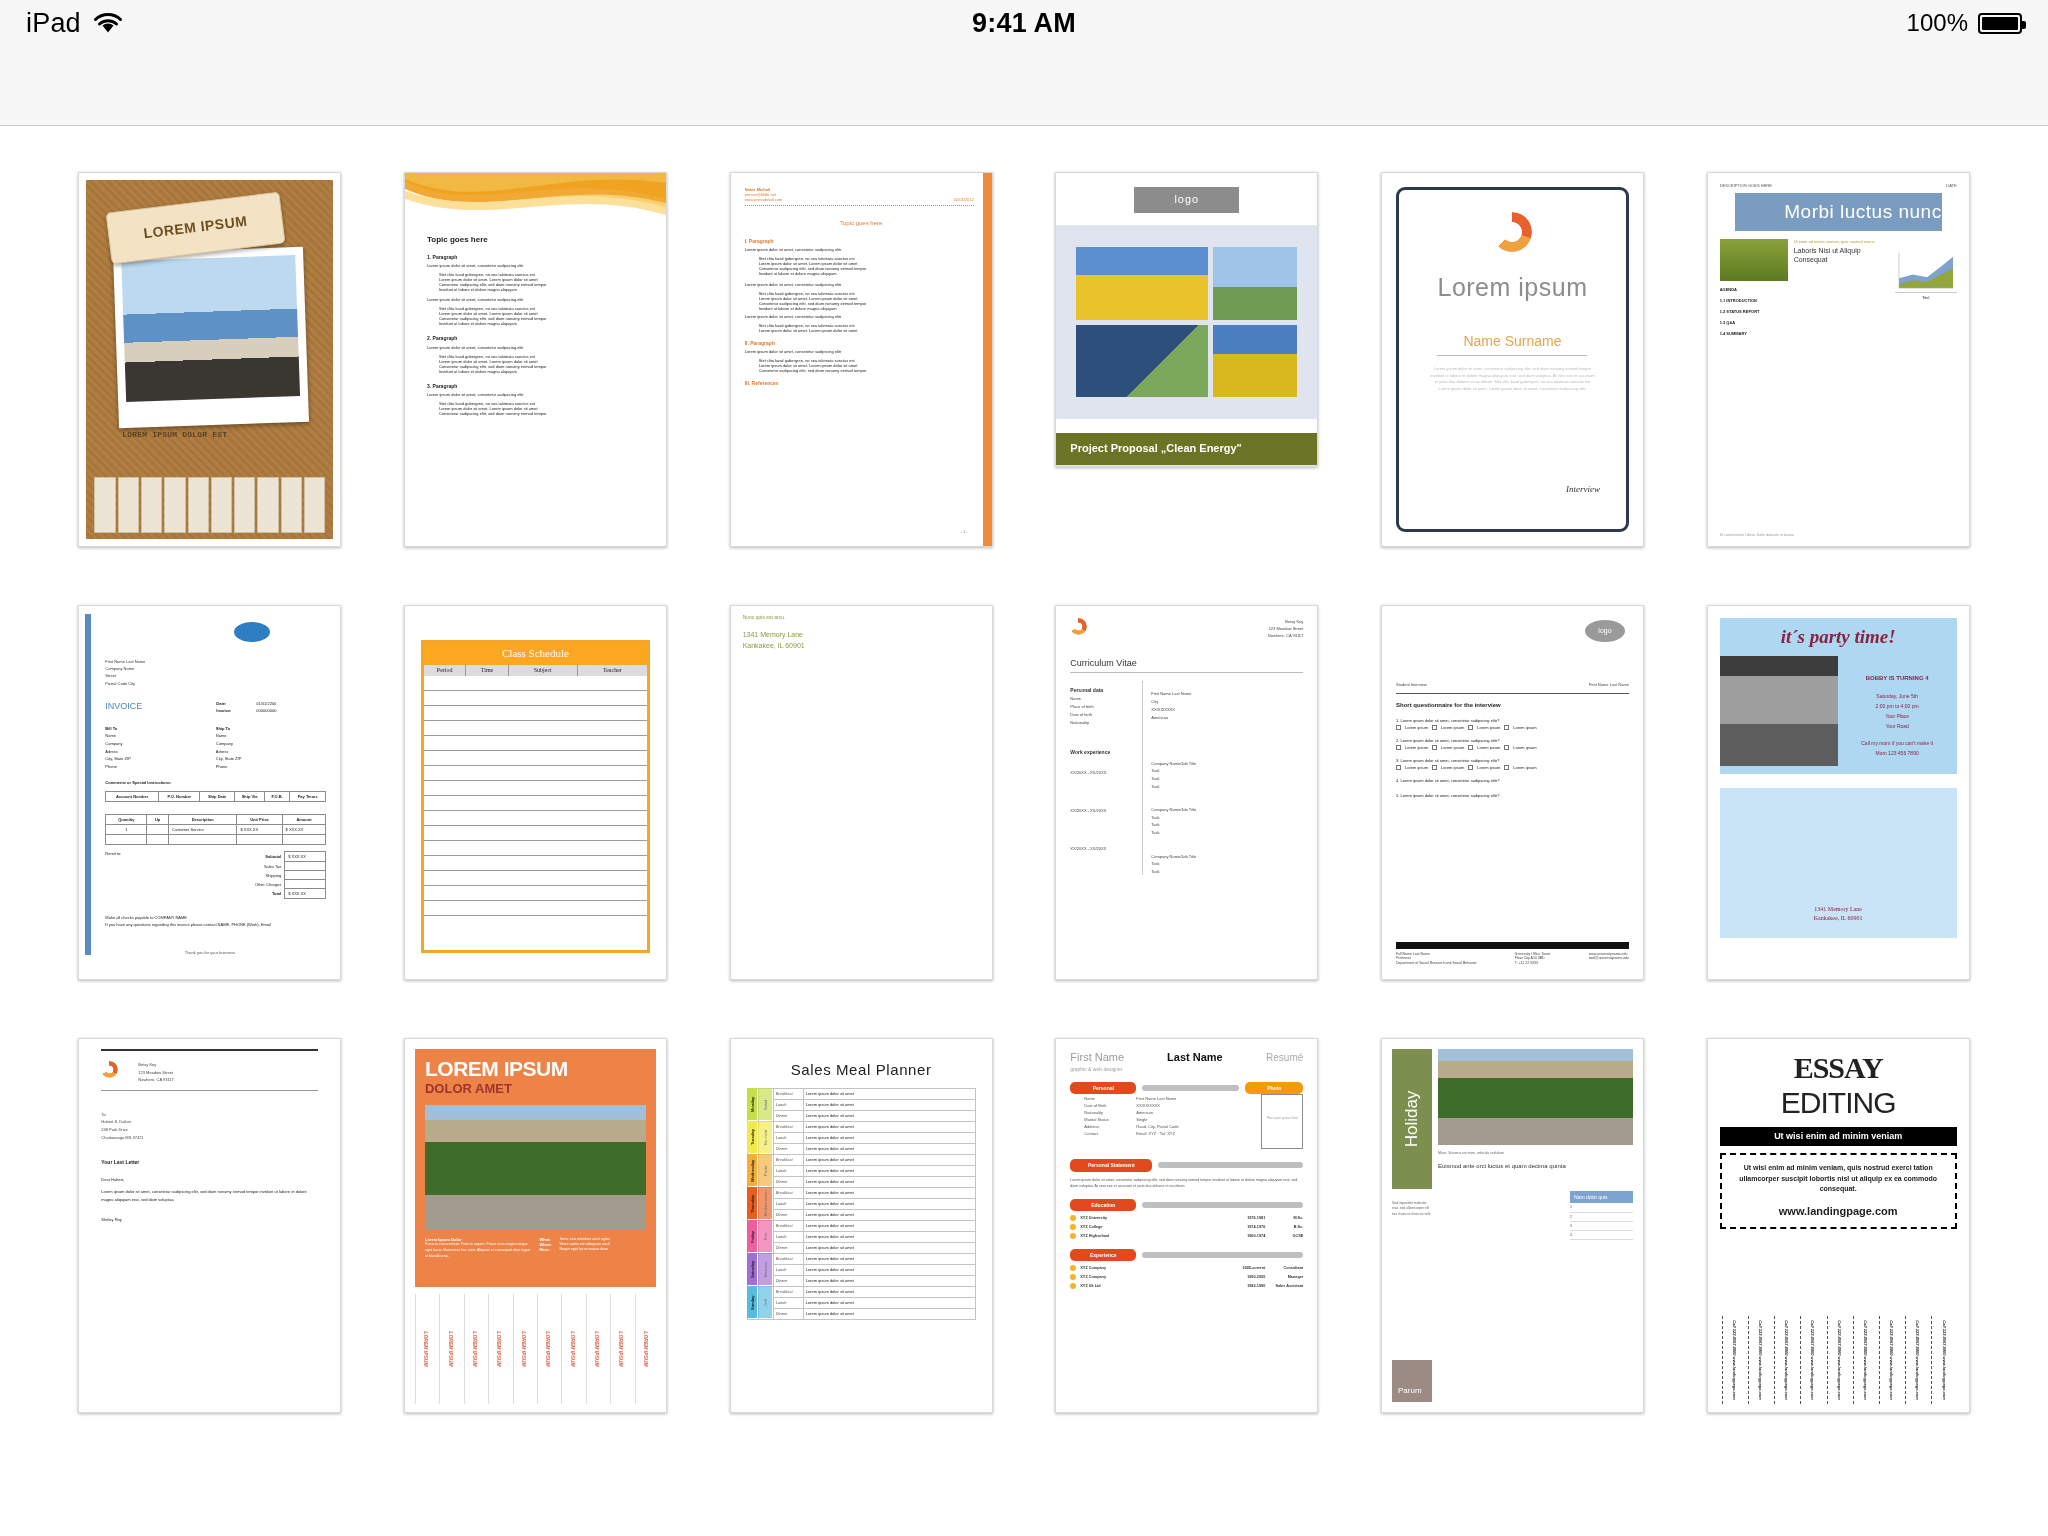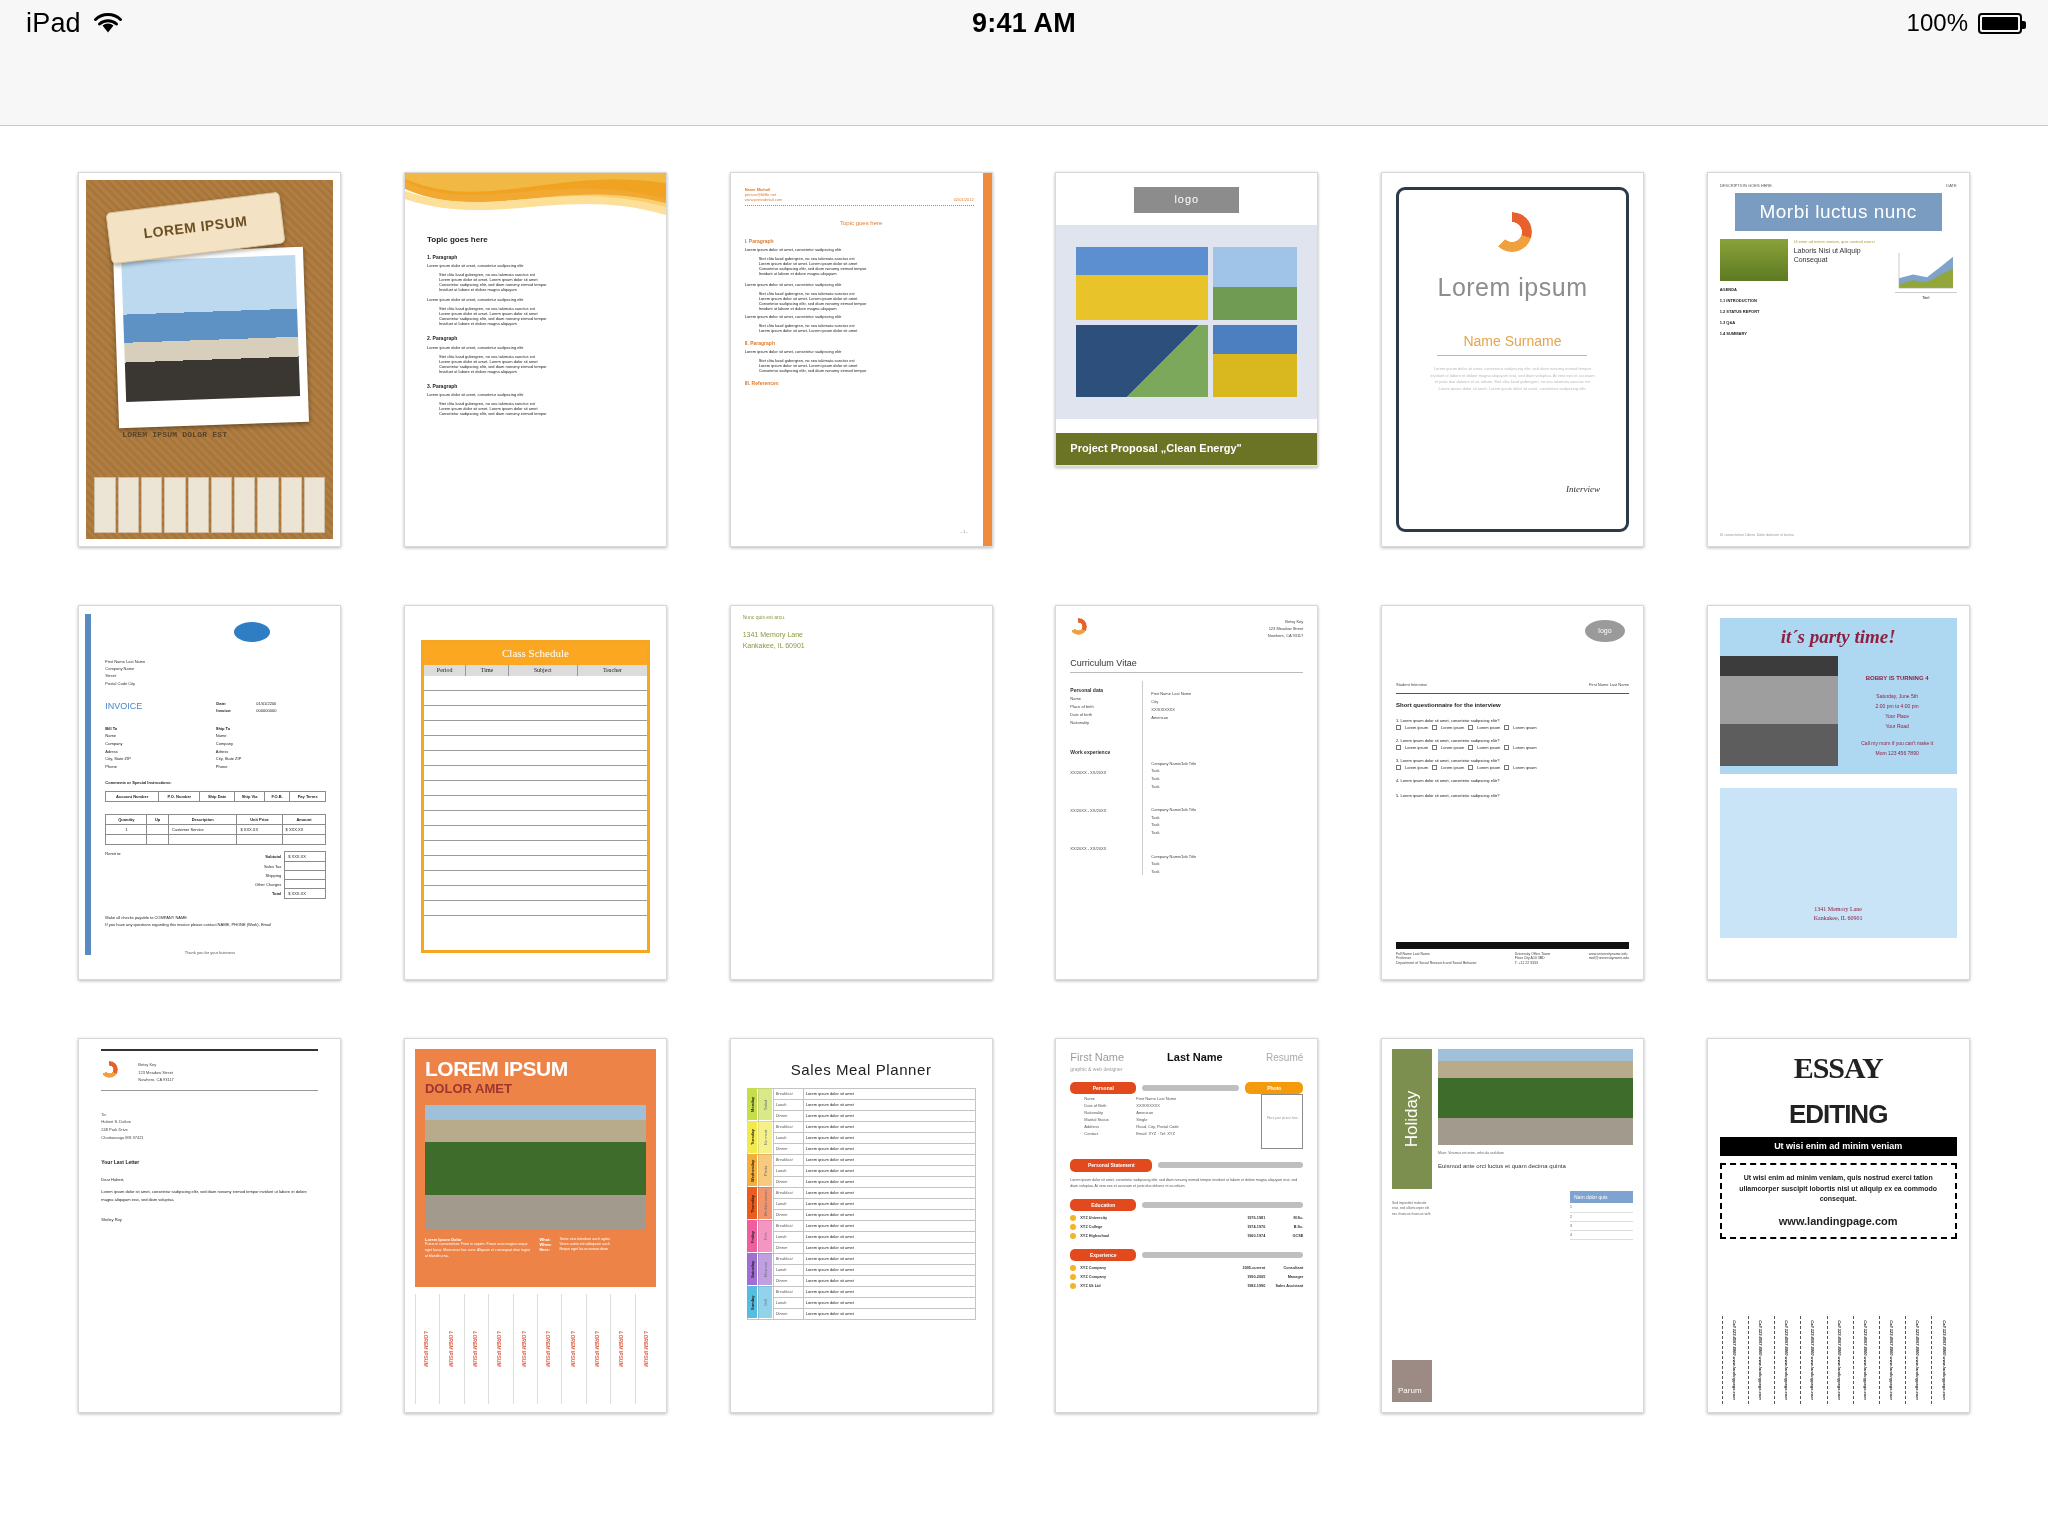--- a/index.html
+++ b/index.html
@@ -127,21 +127,21 @@
              mask:radial-gradient(circle,transparent 34%,#000 36%);}
   .cert h3{font-weight:400;font-size:25px;color:#8d8d8d;margin-top:20px;letter-spacing:.5px;}
   .cert .nm{margin-top:30px;font-size:14px;color:#e6a44c;}
   .cert .rule{width:150px;height:1px;background:#b9b9b9;margin-top:4px;}
   .cert .body{width:168px;margin-top:10px;}
   .cert .sig{position:absolute;right:26px;bottom:34px;font-family:"Liberation Serif",serif;
      font-style:italic;font-size:9px;color:#333;}
 
   
   .nl-top{margin:10px 12px 0;display:flex;justify-content:space-between;font-size:4px;color:#555;}
-  .nl-hero{margin:5px 27px 0;background:#7a9cc0;color:#fff;text-align:center;
+  .nl-hero{margin:5px 27px 0;background:#7a9cc0;color:#fff;text-align:right;
      font-size:19px;padding:7px 0;letter-spacing:.5px;}
   .nl-cols{display:flex;gap:6px;margin:8px 12px 0;}
   .nl-c1{width:68px;}
   .nl-img{width:100%;height:42px;background:linear-gradient(#8aa23a,#5d7a22);}
   .nl-c2{flex:1;}
   .nl-c3{width:62px;}
   .nl-h{font-size:7px;color:#333;margin:3px 0;}
   .nl-kicker{font-size:4px;color:#b09a3a;}
   .nl-chart{margin-top:6px;height:48px;background:#fff;border-bottom:1px solid #ccc;position:relative;}
   .nl-chart svg{width:100%;height:100%;display:block;}
@@ -256,21 +256,21 @@
      color:#fff;font-size:17px;white-space:nowrap;}
   .hd-img{position:absolute;left:56px;right:10px;top:10px;height:96px;background:
      linear-gradient(#9fc0d8 0 12%,#b7ab8c 12% 30%,#3e6c2a 30% 72%,#a39a8e 72% 100%);}
   .hd-parum{position:absolute;left:10px;bottom:10px;width:40px;height:42px;background:#9b8b84;}
   .hd-parum span{position:absolute;left:6px;bottom:6px;color:#fff;font-size:8px;}
   .hd-blue{background:#7fa3d0;color:#fff;font-size:5px;padding:3px 4px;}
 
   
   .es{position:absolute;left:12px;right:12px;top:14px;text-align:center;}
   .es h1{font-family:"Liberation Serif",serif;font-weight:700;font-size:30px;letter-spacing:-1px;line-height:.98;}
-  .es h2{font-size:26px;font-weight:700;letter-spacing:-1px;margin-top:20px;line-height:.98;}
+  .es h2{font-size:30px;font-weight:400;letter-spacing:-1px;margin-top:6px;line-height:.98;}
   .es .bar{background:#000;color:#fff;font-size:9px;font-weight:700;padding:4px 0;margin-top:9px;}
   .es .dash{border:2px dashed #000;margin-top:7px;padding:8px 6px;font-size:7px;line-height:1.5;font-weight:600;}
   .es .url{font-size:11px;font-weight:800;margin-top:8px;}
   .es-tabs{position:absolute;left:14px;right:14px;bottom:8px;height:88px;display:flex;gap:3px;}
   .es-tabs i{flex:1;border-left:1px dashed #555;position:relative;}
   .es-tabs i span{position:absolute;left:50%;top:50%;transform:translate(-50%,-50%) rotate(90deg);
      white-space:nowrap;font-size:4px;font-weight:700;}
 </style>
 </head>
 <body>

